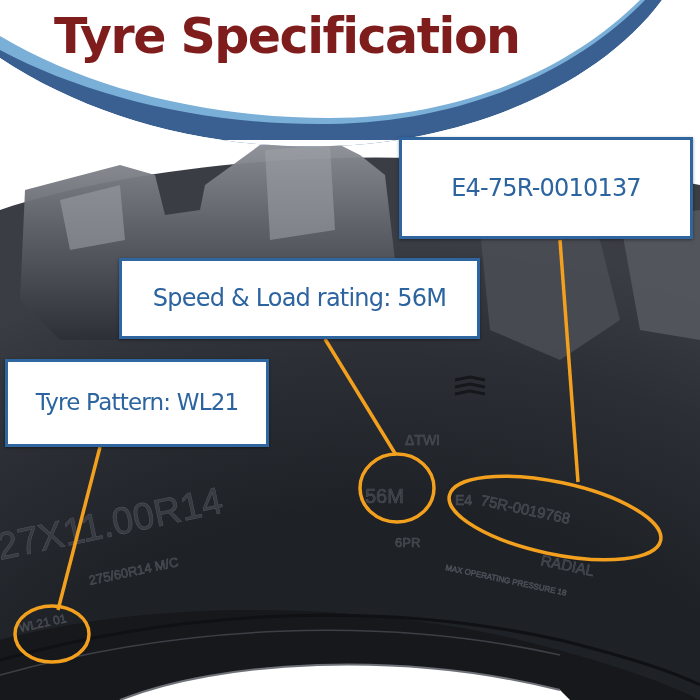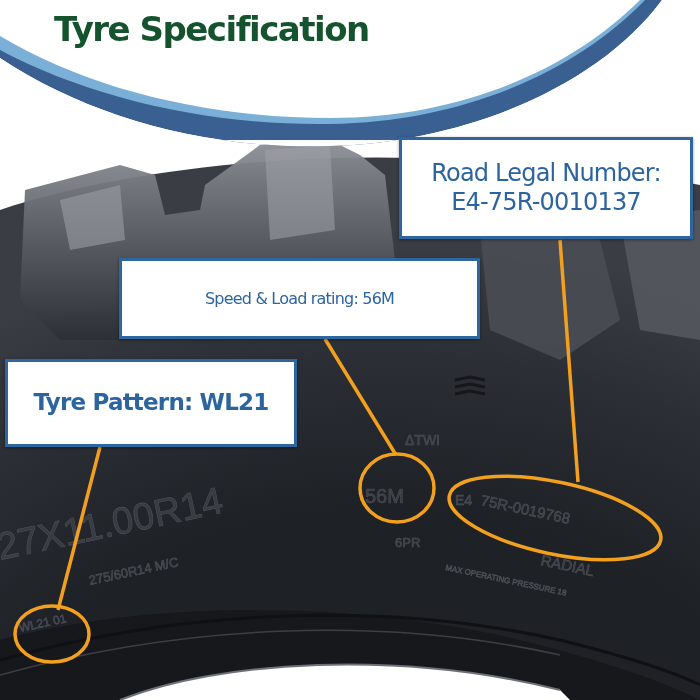--- a/index.html
+++ b/index.html
@@ -2,34 +2,34 @@
 <html><head>
 <meta charset="utf-8">
 <style>
   html, body { margin: 0; padding: 0; }
   body { width: 700px; height: 700px; overflow: hidden; position: relative; background: #ffffff; font-family: "DejaVu Sans", "Liberation Sans", sans-serif; }
   .stage { position: absolute; left: 0; top: 0; width: 700px; height: 700px; }
   .photo { position: absolute; left: 0; top: 0; width: 700px; height: 700px; }
   .title {
     position: absolute; left: 54px; top: 12px;
     font-family: "DejaVu Sans", "Liberation Sans", sans-serif;
-    font-weight: bold; font-size: 34px; letter-spacing: -1.5px;
-    color: #14532d; line-height: 1; white-space: nowrap;
+    font-weight: bold; font-size: 49px; letter-spacing: -1.5px;
+    color: #7f1d1d; line-height: 1; white-space: nowrap;
   }
   .callout {
     position: absolute; background: #ffffff; border: 3px solid #2f66a0;
     box-sizing: border-box; color: #2c64a0;
     font-family: "DejaVu Sans", "Liberation Sans", sans-serif;
     text-align: center; display: flex; flex-direction: column; justify-content: center;
     box-shadow: 0 1px 3px rgba(0,0,0,0.4);
   }
   .callout .line { display: block; white-space: nowrap; line-height: 1.2; }
   .road { left: 399px; top: 137px; width: 294px; height: 102px; font-size: 24px; letter-spacing: -0.8px; }
-  .speed { left: 119px; top: 258px; width: 361px; height: 81px; font-size: 16px; letter-spacing: -0.8px; }
-  .pattern { left: 5px; top: 359px; width: 292px; height: 88px; font-size: 23px; letter-spacing: -0.8px; font-weight: bold; }
+  .speed { left: 119px; top: 258px; width: 361px; height: 81px; font-size: 24px; letter-spacing: -0.8px; }
+  .pattern { left: 5px; top: 359px; width: 264px; height: 88px; font-size: 23px; letter-spacing: -0.8px; }
   .overlay { position: absolute; left: 0; top: 0; width: 700px; height: 700px; pointer-events: none; }
 </style>
 </head>
 <body>
 
 <div class="stage">
 
   <svg class="photo" viewBox="0 0 700 700" xmlns="http://www.w3.org/2000/svg">
     <defs>
       <linearGradient id="tread" x1="0" y1="0" x2="0" y2="1">
@@ -96,21 +96,20 @@
       <line x1="560" y1="240" x2="578" y2="482"></line>
       <ellipse cx="555" cy="518" rx="108" ry="36" transform="rotate(12 555 518)"></ellipse>
       <line x1="100" y1="447" x2="58" y2="610"></line>
       <ellipse cx="52" cy="634" rx="37" ry="28"></ellipse>
     </g>
   </svg>
 
   <div class="title">Tyre Specification</div>
 
   <div class="callout road">
-    <span class="line">Road Legal Number:</span>
     <span class="line">E4-75R-0010137</span>
   </div>
 
   <div class="callout speed">
     <span class="line">Speed &amp; Load rating: 56M</span>
   </div>
 
   <div class="callout pattern">
     <span class="line">Tyre Pattern: WL21</span>
   </div>

